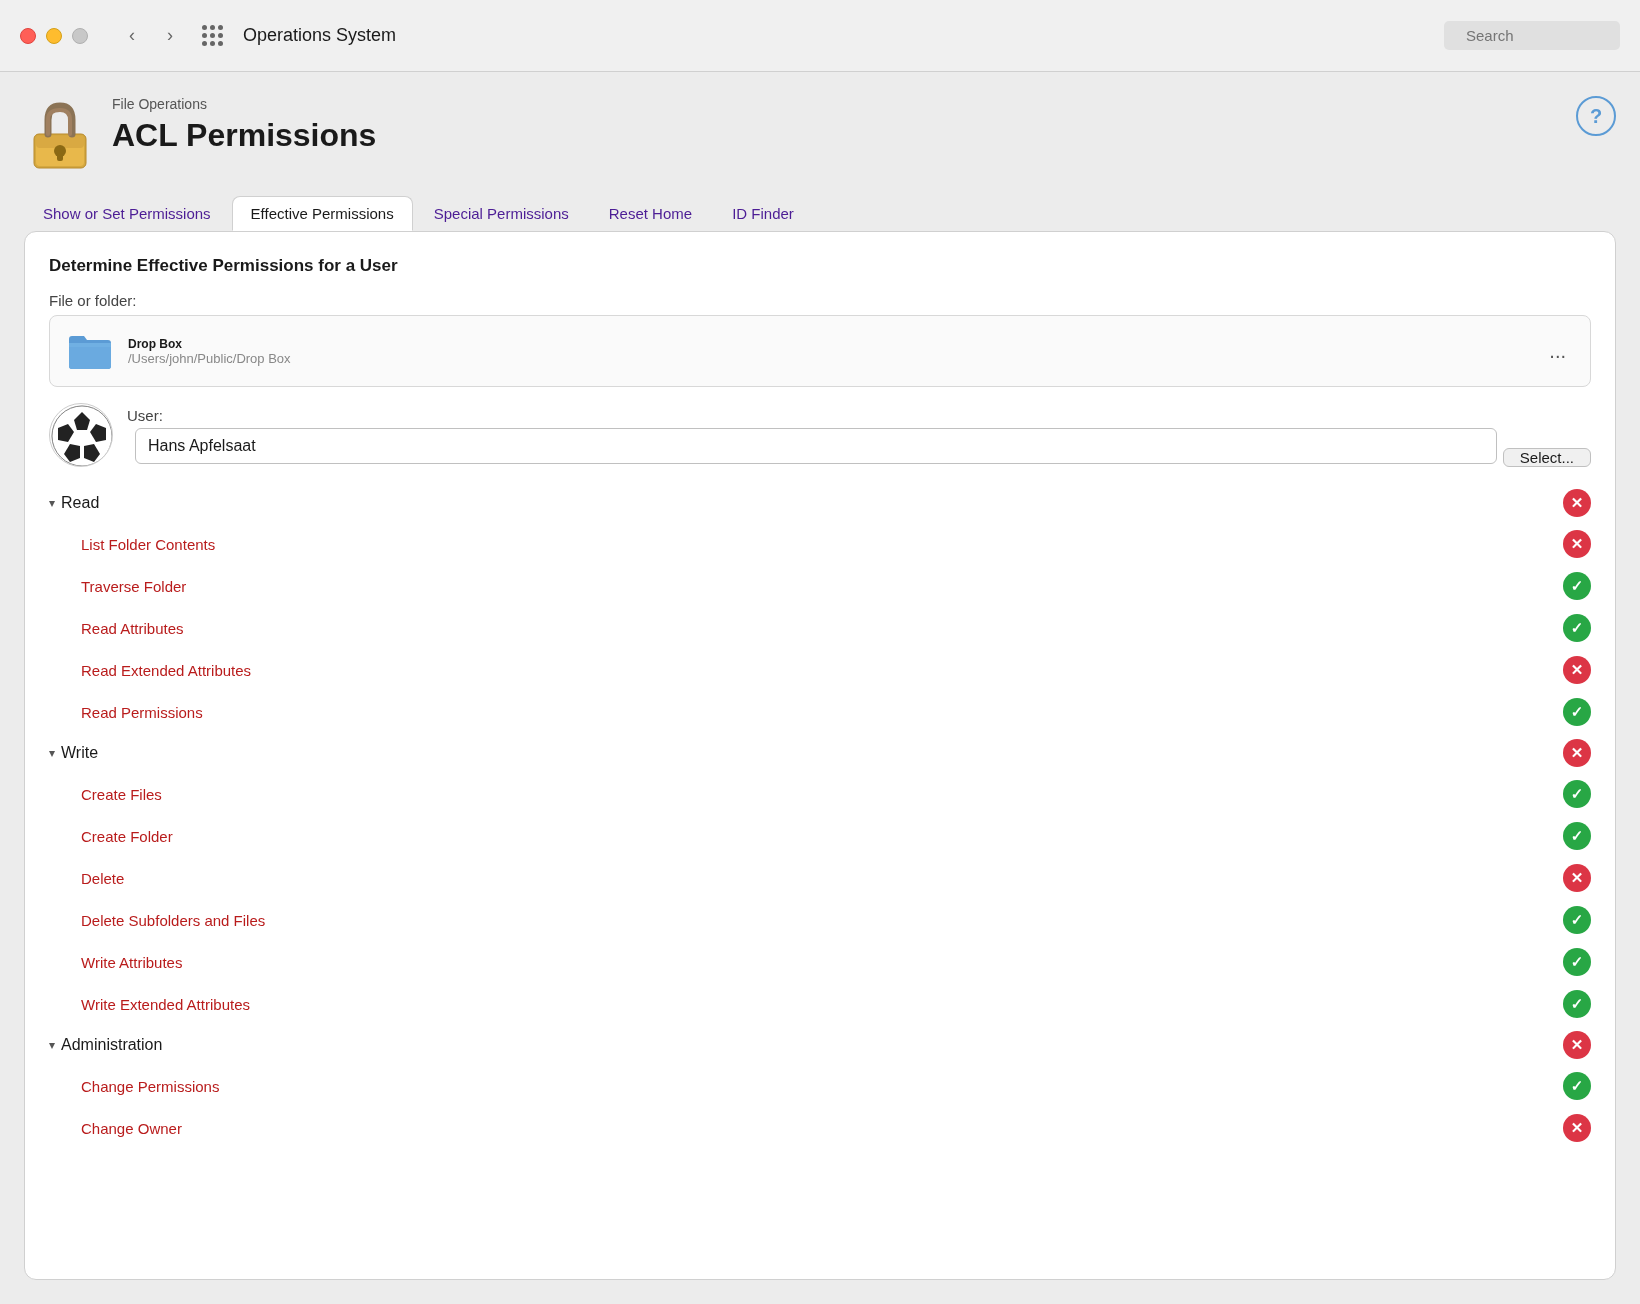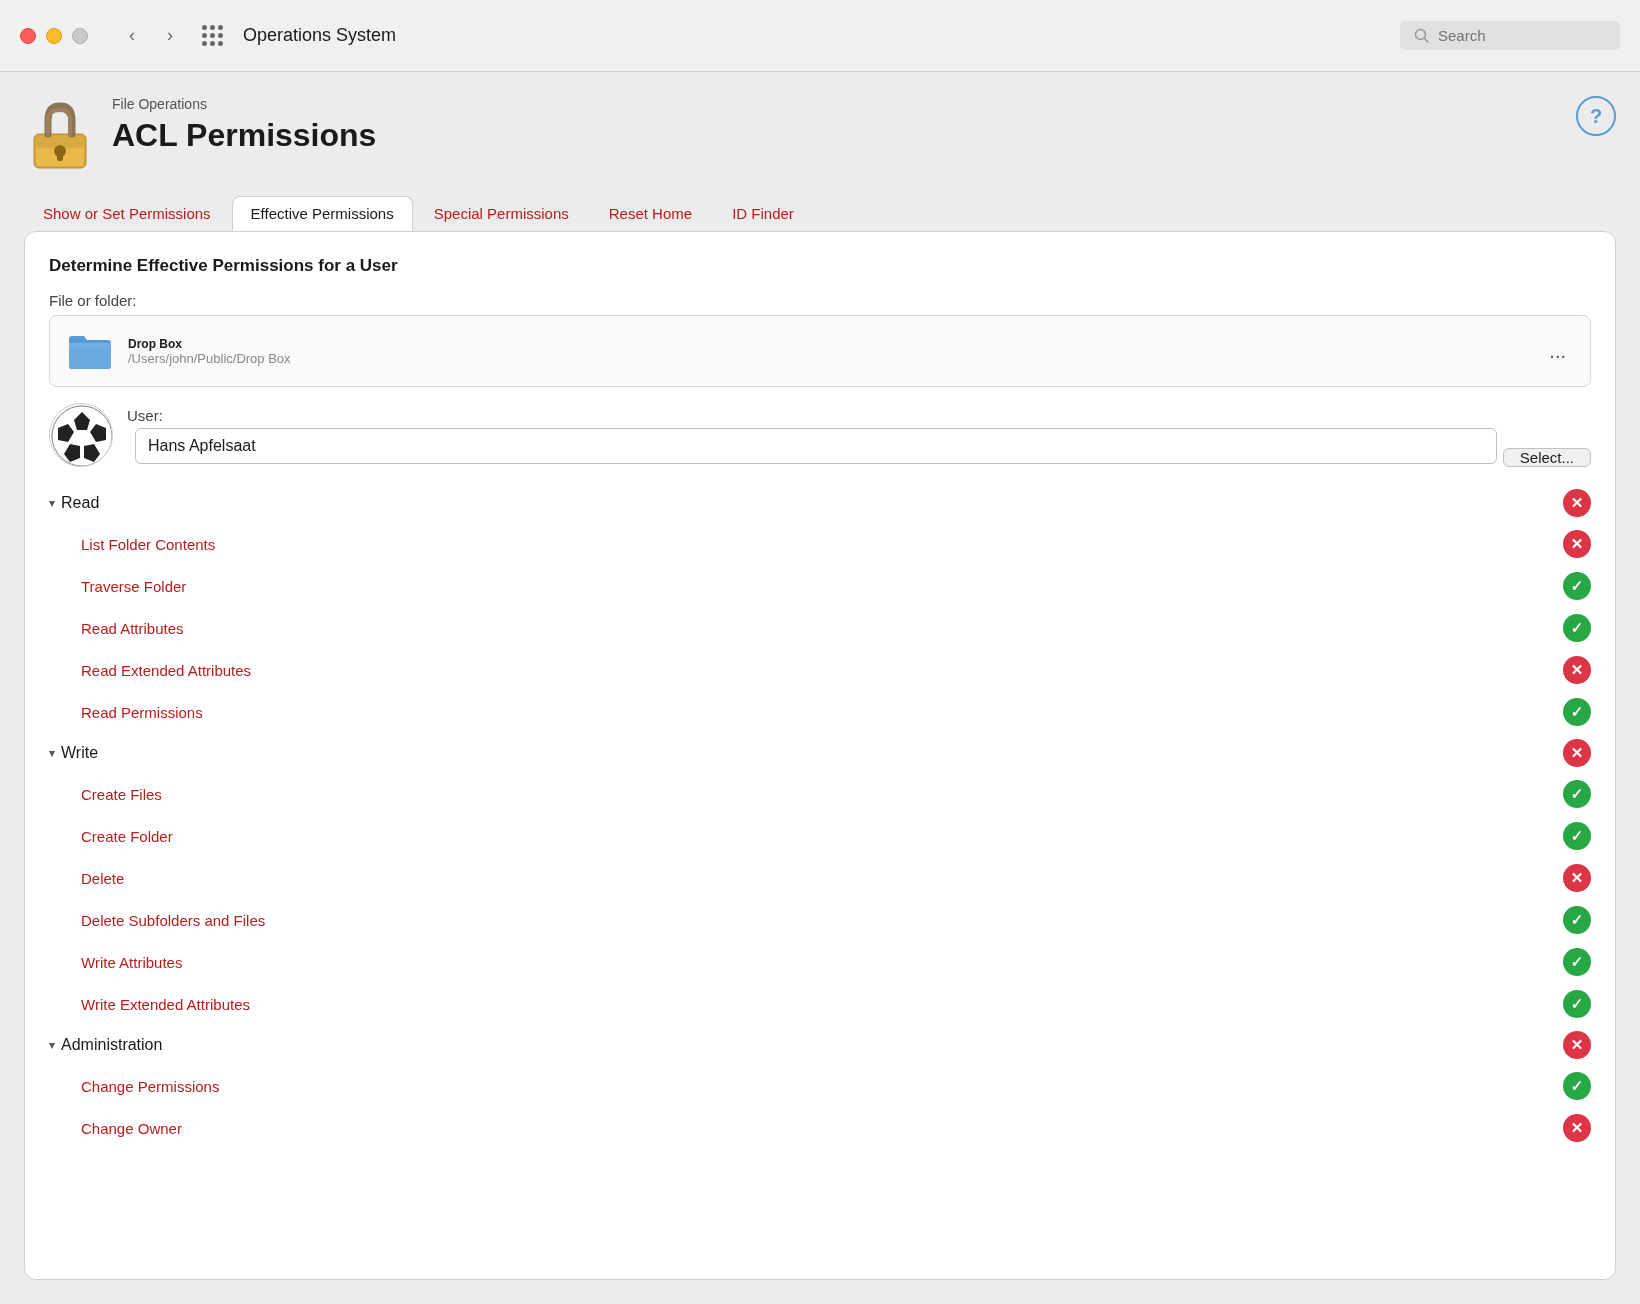--- a/index.html
+++ b/index.html
@@ -68,21 +68,21 @@
       margin-left: 4px;
     }
     .search-bar {
       margin-left: auto;
       display: flex;
       align-items: center;
       background: #e0e0e0;
       border-radius: 5px;
       padding: 6px 14px;
       gap: 8px;
-      width: 220px;
+      width: 176px;
     }
     .search-bar input {
       background: none;
       border: none;
       outline: none;
       font-size: 15px;
       color: #999;
       width: 160px;
     }
 
@@ -145,21 +145,21 @@
     
     .tabs {
       display: flex;
       gap: 2px;
       margin-bottom: 0;
       align-items: center;
     }
     .tab {
       padding: 8px 18px;
       font-size: 15px;
-      color: #b91c1c;
+      color: #4c1d95;
       cursor: pointer;
       border-radius: 8px 8px 0 0;
       border: 1px solid transparent;
       background: transparent;
       white-space: nowrap;
     }
     .tab.active {
       background: white;
       border: 1px solid #d0d0d0;
       border-bottom: 1px solid white;

